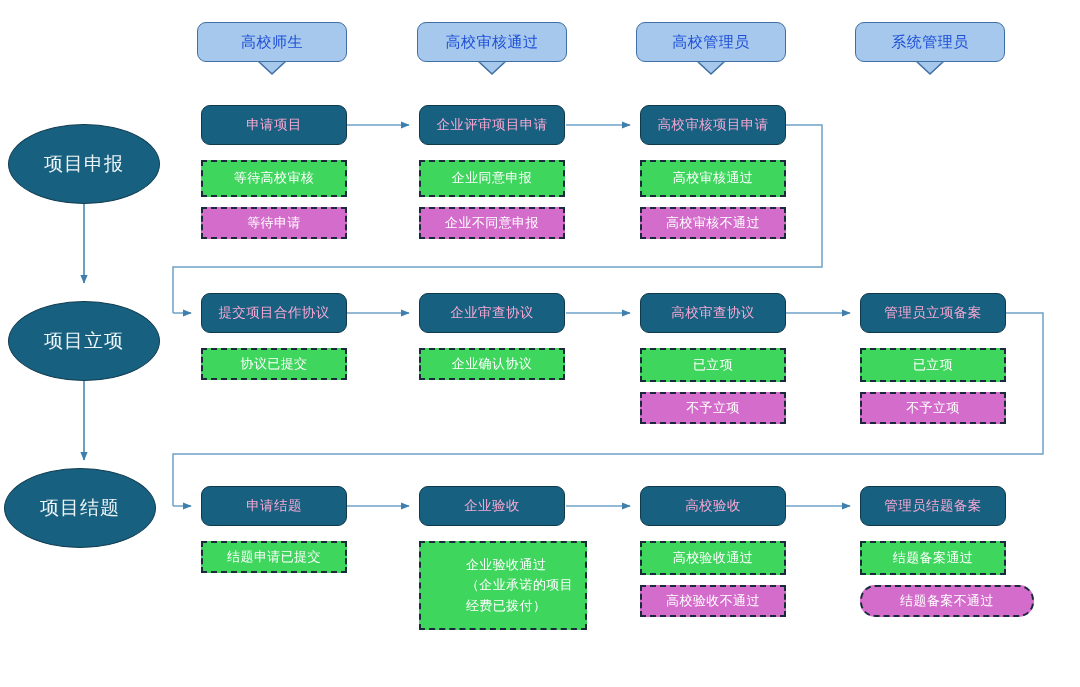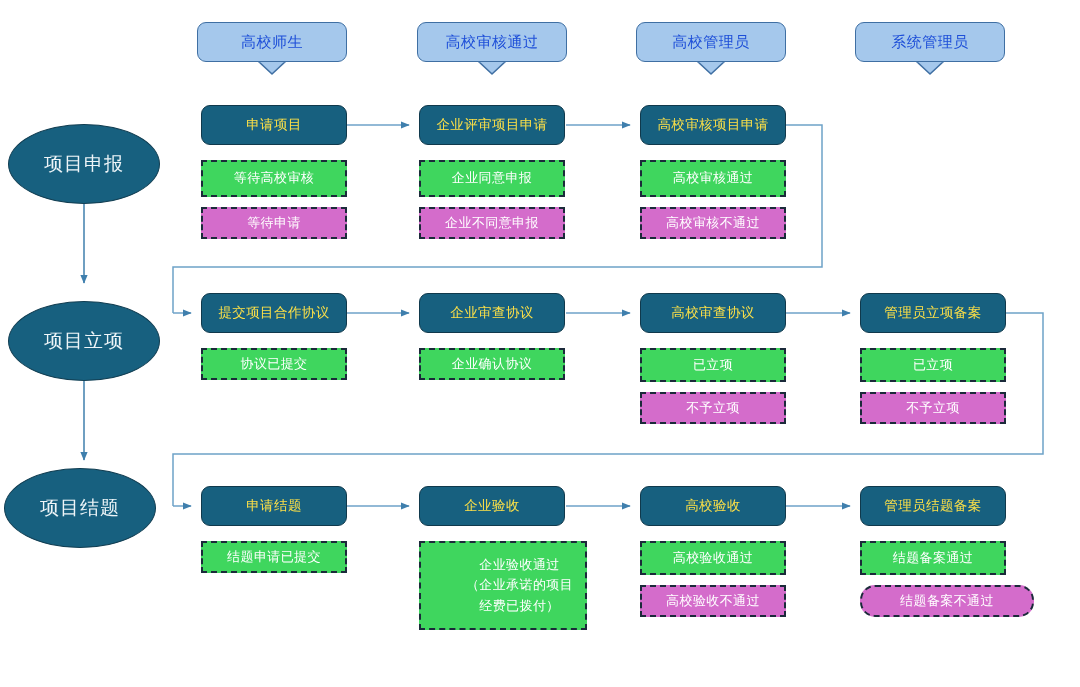--- a/index.html
+++ b/index.html
@@ -26,30 +26,30 @@
     display:flex;align-items:center;justify-content:center;
     color:#eef5f8;font-size:19px;letter-spacing:1px;
     box-sizing:border-box;
   }
 
   
   .act{
     position:absolute;height:40px;
     background:#17607f;border:1.8px solid #10394c;border-radius:9px;
     display:flex;align-items:center;justify-content:center;
-    color:#fde047;font-size:13.5px;letter-spacing:.4px;
+    color:#f9a8d4;font-size:13.5px;letter-spacing:.4px;
     box-sizing:border-box;
   }
 
   
   .status{
     position:absolute;
     border:2px dashed #1b2a3a;
     display:flex;align-items:center;justify-content:center;
-    text-align:center;line-height:1.55;
+    line-height:1.55;
     color:#ffffff;font-size:13px;letter-spacing:.4px;
     box-sizing:border-box;
   }
   .status.ok{background:#3fd65e;}
   .status.bad{background:#d46ccb;}
   .status .ml{display:block;}
 </style>
 </head>
 <body>
 

